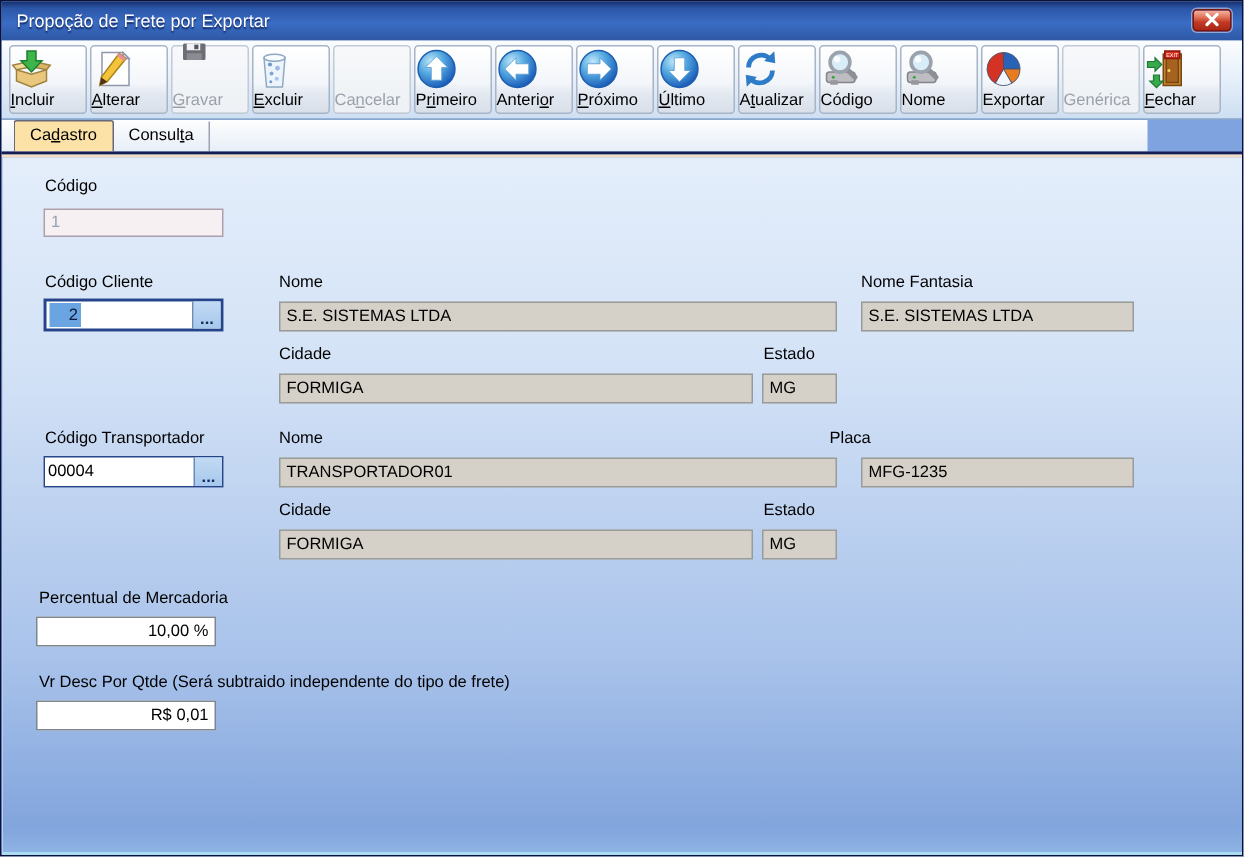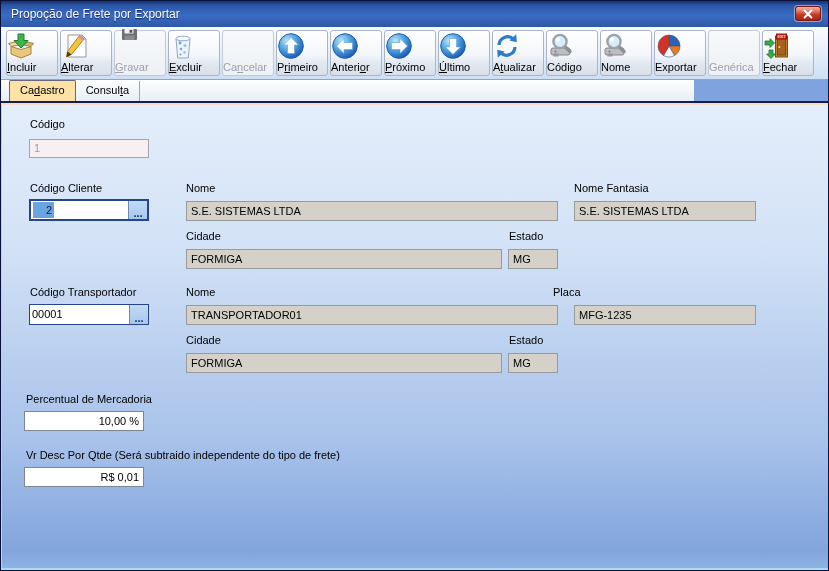--- a/index.html
+++ b/index.html
@@ -38,21 +38,21 @@
     display:flex;flex-direction:column;align-items:flex-start;justify-content:flex-end;
     cursor:pointer;
   }
   .tbtn .ticon{height:29px;display:flex;align-items:center;justify-content:center;margin-top:1px;}
   .tbtn .ticon svg{width:28px;height:28px;display:block;}
   .tbtn .tlabel{font-size:11px;color:#000;line-height:14px;padding-bottom:1px;white-space:nowrap;}
   .tbtn.disabled{background:linear-gradient(180deg,#f7f9fb,#edf0f4);border-color:#c4cad3;cursor:default;}
   .tbtn.disabled .tlabel{color:#9ba1ab;margin-top:12px;}
   
   .tabbar{
-    position:absolute;left:0;top:79px;width:693px;height:21px;
+    position:absolute;left:0;top:79px;width:764px;height:21px;
     background:linear-gradient(180deg,#fdfefe 0%,#e7eef7 100%);
     display:flex;align-items:stretch;padding-left:8px;
   }
   .tab{font-size:11px;padding:3px 10px 0 10px;cursor:pointer;color:#000;white-space:nowrap;}
   .tab.active{
     background:#fce2a6;border:1px solid #68687a;border-bottom:none;
     border-radius:2px 2px 0 0;
   }
   .tab.inactive{border-right:1px solid #9aa4b2;margin-top:1px;}
   .tabline-dark{position:absolute;left:0;top:100px;width:827px;height:2px;background:#141e54;}
@@ -317,21 +317,21 @@
     <div class="ro" style="left:572px;top:96px;width:182px">S.E. SISTEMAS LTDA</div>
 
     <div class="lbl" style="left:184px;top:125px">Cidade</div>
     <div class="ro" style="left:184px;top:144px;width:316px">FORMIGA</div>
 
     <div class="lbl" style="left:507px;top:125px">Estado</div>
     <div class="ro" style="left:506px;top:144px;width:50px">MG</div>
 
     <div class="lbl" style="left:28px;top:181px">Código Transportador</div>
     <div class="browse b1" style="left:27px;top:199px;width:120px">
-      <div class="btxt">00001</div>
+      <div class="btxt">00004</div>
       <div class="bbtn">
           <span>...</span>
         </div>
     </div>
 
     <div class="lbl" style="left:184px;top:181px">Nome</div>
     <div class="ro" style="left:184px;top:200px;width:372px">TRANSPORTADOR01</div>
 
     <div class="lbl" style="left:551px;top:181px">Placa</div>
     <div class="ro" style="left:572px;top:200px;width:182px">MFG-1235</div>

